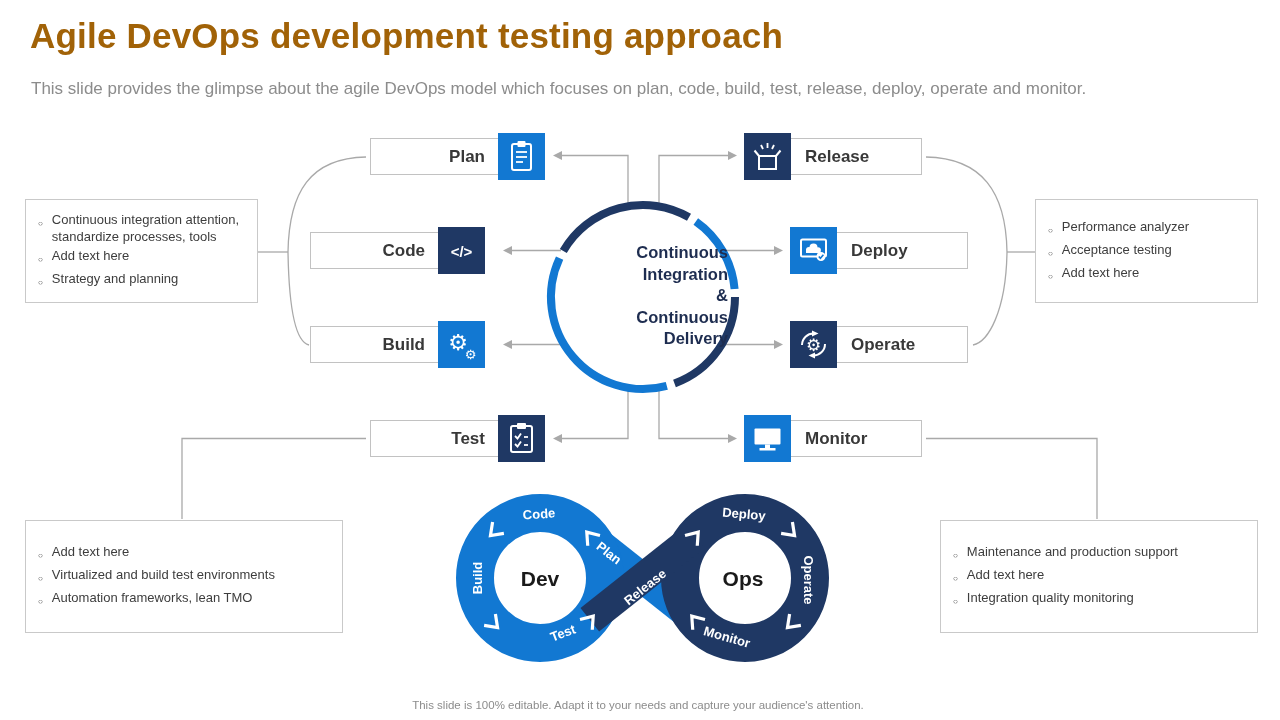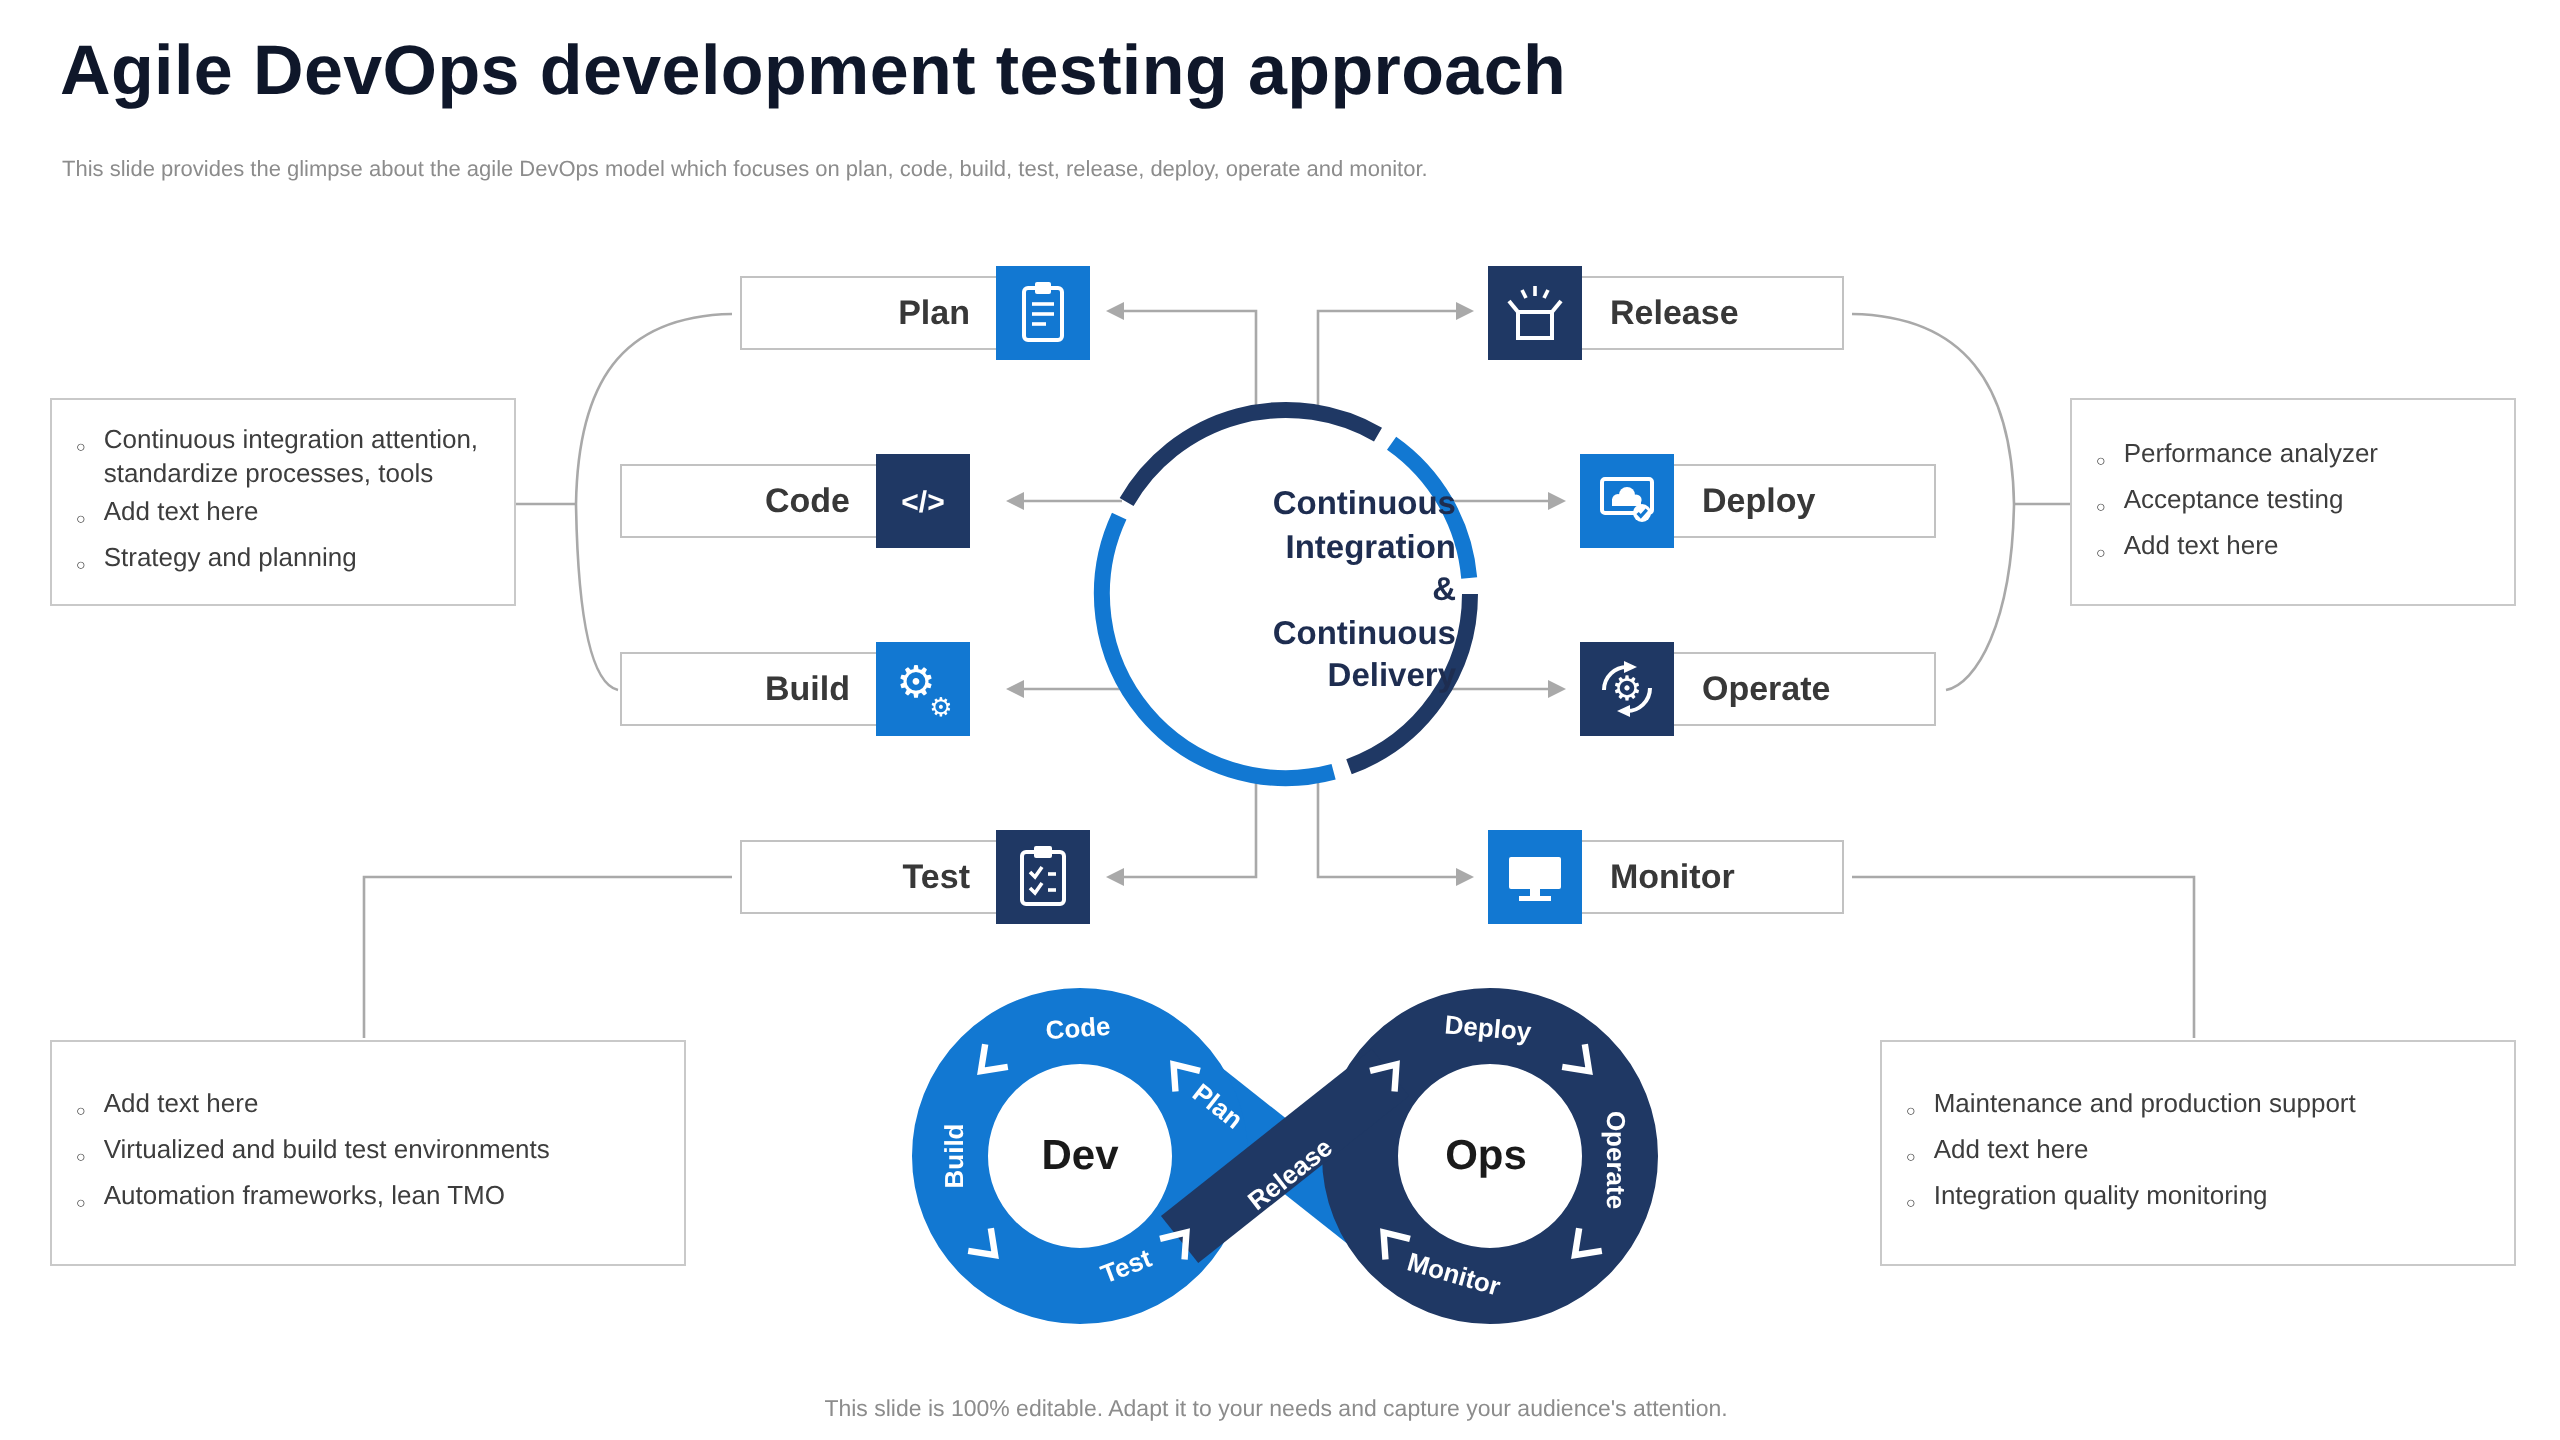--- a/index.html
+++ b/index.html
@@ -3,23 +3,23 @@
 <meta charset="utf-8">
 <style>
   html,body { margin:0; padding:0; background:#fff; }
   .slide {
     position:relative; width:1280px; height:720px; background:#ffffff;
     font-family:"Liberation Sans", sans-serif; overflow:hidden;
   }
   .layer { position:absolute; left:0; top:0; }
   .title {
     position:absolute; left:30px; top:16px; font-size:35px; font-weight:700;
-    color:#0f172a; letter-spacing:0.2px;
-  }
-  .subtitle { position:absolute; left:31px; top:79px; font-size:11px; color:#8c8c8c; }
+    color:#a16207; letter-spacing:0.2px;
+  }
+  .subtitle { position:absolute; left:31px; top:79px; font-size:17px; color:#8c8c8c; }
   .footer { position:absolute; left:0; right:4px; top:699px; text-align:center; font-size:11.5px; color:#8c8c8c; }
 
   .stage-label {
     position:absolute; box-sizing:border-box; height:37px; background:#fff;
     border:1px solid #c2c2c2; display:flex; align-items:center;
     font-size:17px; font-weight:700; color:#383838;
   }
   .stage-label.left-side  { justify-content:flex-end;  padding-right:36px; }
   .stage-label.right-side { justify-content:flex-start; padding-left:36px; }
   .stage-icon {

